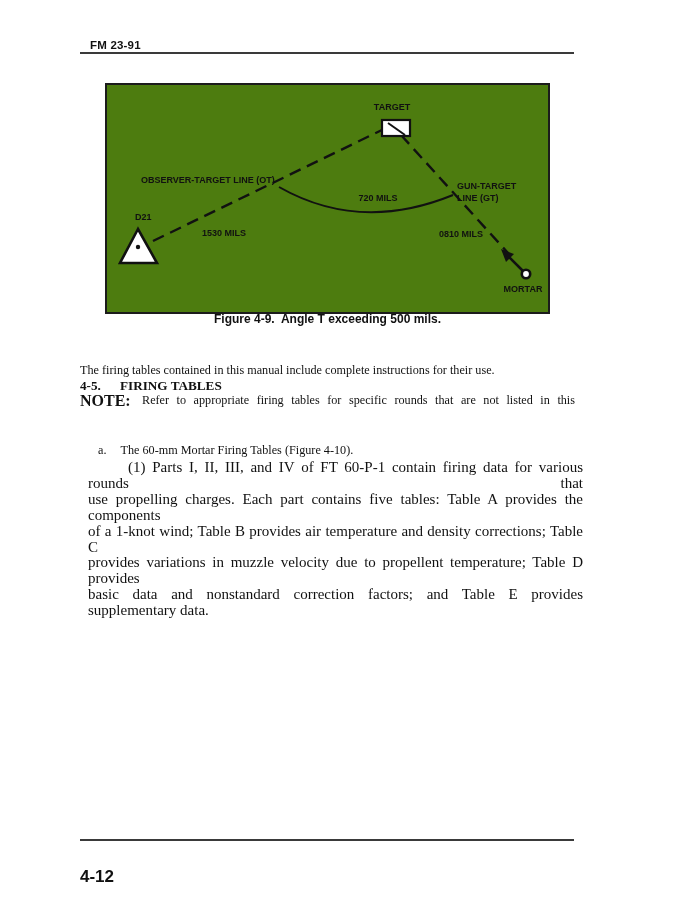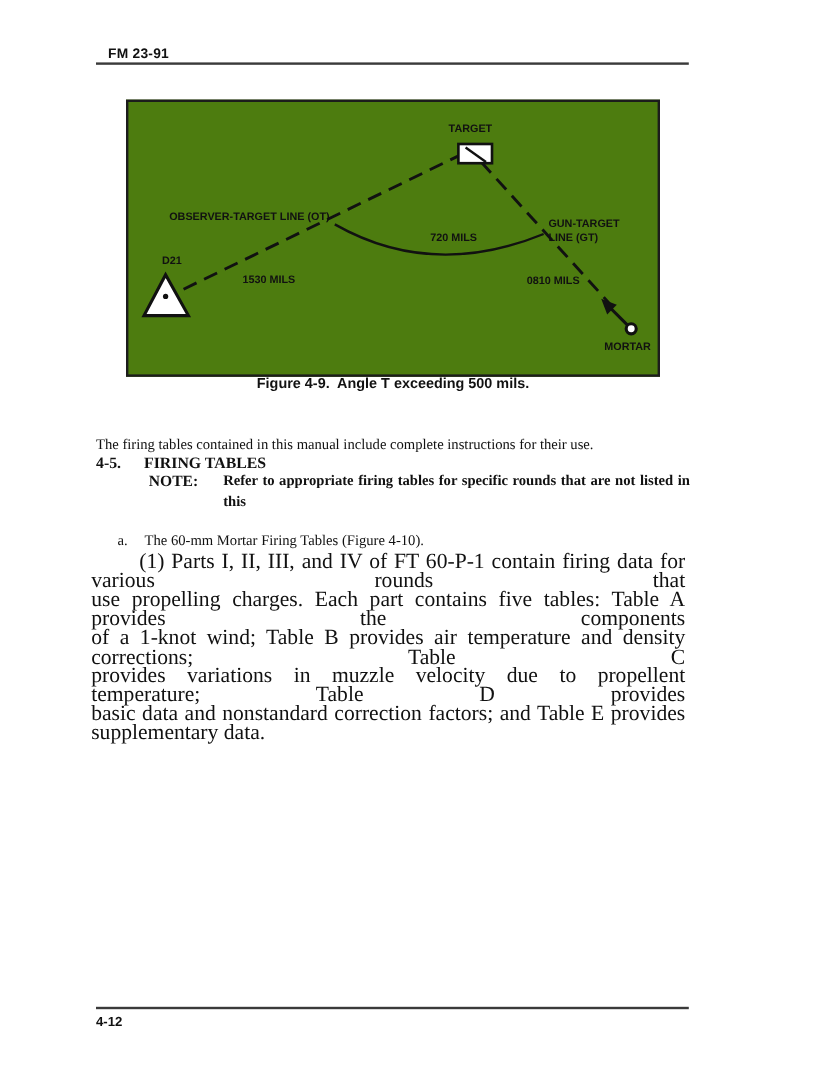--- a/index.html
+++ b/index.html
@@ -20,34 +20,34 @@
   .fig-caption {
     position:absolute; left:105px; top:312px; width:445px; text-align:center;
     font-weight:bold; font-size:12px; font-family:"Liberation Sans", sans-serif;
   }
 
   .sec-head { position:absolute; left:80px; top:347px; width:495px; font-weight:bold; font-size:13.2px;margin-top:31px; }
   .sec-num { display:inline-block; width:40px; }
   .sec-intro { position:absolute; left:80px; top:363px; width:495px; font-size:12.2px; }
 
   .note-block { position:absolute; left:80px; top:392px; width:495px; display:flex; }
-  .note-label { width:62px; font-weight:bold; font-size:13px; line-height:17.5px; flex:none;margin-left:44px; }
-  .note-lines { flex:1; font-size:12.2px; line-height:17.5px;font-weight:bold; }
+  .note-label { width:62px; font-weight:bold; font-size:16px; line-height:17.5px; flex:none; }
+  .note-lines { flex:1; font-size:12.2px; line-height:17.5px; }
 
   .item-a { position:absolute; left:98px; top:443px; width:477px; font-size:12.2px; }
   .item-a-text { margin-left:14px; }
 
-  .para-1 { position:absolute; left:76px; top:460px; width:495px; font-size:18px; line-height:15.9px; }
+  .para-1 { position:absolute; left:88px; top:460px; width:495px; font-size:15px; line-height:15.9px; }
   .para-1 .jline-first { text-indent:40px; }
 
   .jline { text-align:justify; text-align-last:justify; }
   .jline-last { text-align-last:left; }
 
   .ftr-rule { position:absolute; left:80px; top:839px; width:494px; height:2px; background:#3a3a3a; }
-  .ftr-text { position:absolute; left:80px; top:846px; font-weight:bold; font-size:11px; }
+  .ftr-text { position:absolute; left:80px; top:867px; font-weight:bold; font-size:17px; }
 
   svg text {
     font-family:"Liberation Sans", sans-serif; font-weight:bold; font-size:9px; fill:#111;
   }
 </style>
 </head>
 <body>
 
 <div class="page">
 

